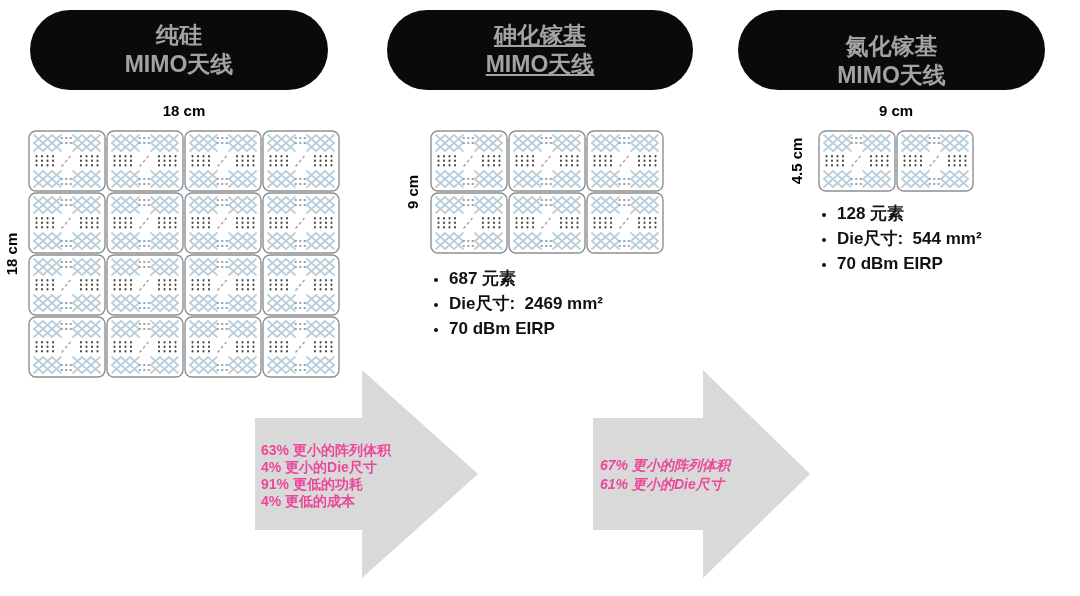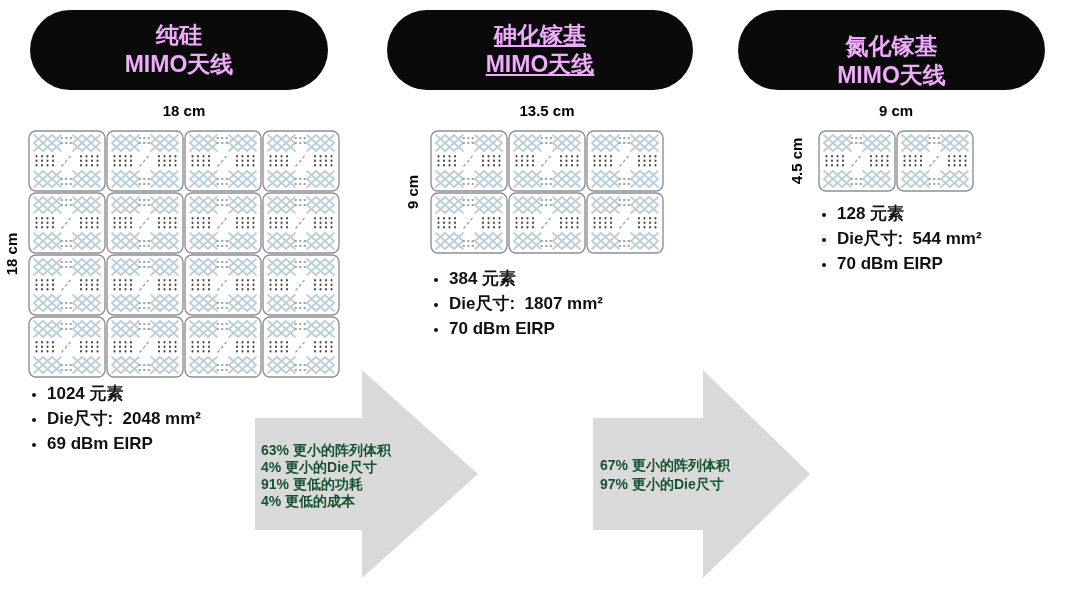--- a/index.html
+++ b/index.html
@@ -6,21 +6,21 @@
   .canvas {
     position:relative; width:1080px; height:596px; overflow:hidden;
     background:#ffffff;
     font-family:"Liberation Sans","DejaVu Sans",sans-serif;
     color:#111;
   }
 
   
   .pill {
     position:absolute; top:10px; height:80px; border-radius:42px;
-    background:#0a0a0a; color:#f0abfc; display:flex; flex-direction:column;
+    background:#0a0a0a; color:#a3a3a3; display:flex; flex-direction:column;
     align-items:center; justify-content:center; text-align:center;
   }
   .pill .t-line { font-size:23px; font-weight:bold; line-height:29px; white-space:pre; }
   .pill-si   { left:30px;  width:298px; }
   .pill-gaas { left:387px; width:306px;text-decoration:underline; }
   .pill-gan  { left:738px; width:307px;justify-content:flex-end; }
 
   
   .dim { position:absolute; font-size:15px; font-weight:600; color:#000;
          text-align:center; height:20px; line-height:20px; white-space:pre; }
@@ -46,23 +46,23 @@
   .specs li { font-size:17px; font-weight:600; line-height:25px; white-space:pre-wrap; }
   .specs li::marker { color:#111; font-size:14px; }
   .specs-si   { left:30px;  top:381px; width:320px; }
   .specs-gaas { left:432px; top:266px; width:300px; }
   .specs-gan  { left:820px; top:201px; width:250px; }
 
   
   .arrow-layer { position:absolute; left:0; top:0; }
   .arrow-text { position:absolute; }
   .arrow-text .a-line { font-size:14px; font-weight:600; line-height:17px;
-                        color:#14532d; white-space:pre; }
+                        color:#ec4899; white-space:pre; }
   .atext-1 { left:261px; top:442px; }
-  .atext-2 { left:600px; top:456px; line-height:19px; }
+  .atext-2 { left:600px; top:456px; line-height:19px;font-style:italic; }
   .atext-2 .a-line { line-height:19px; }
 
   .hidden-defs { position:absolute; width:0; height:0; overflow:hidden; }
 </style>
 </head>
 <body>
 
 <div class="canvas">
 
   <svg class="hidden-defs" aria-hidden="true">
@@ -91,21 +91,21 @@
 
   <div class="arrow-text atext-1">
     <div class="a-line">63% 更小的阵列体积</div>
     <div class="a-line">4% 更小的Die尺寸</div>
     <div class="a-line">91% 更低的功耗</div>
     <div class="a-line">4% 更低的成本</div>
   </div>
 
   <div class="arrow-text atext-2">
     <div class="a-line">67% 更小的阵列体积</div>
-    <div class="a-line">97% 更小的Die尺寸</div>
+    <div class="a-line">61% 更小的Die尺寸</div>
   </div>
 
   <div class="pill pill-si">
     <div class="t-line">纯硅</div>
     <div class="t-line">MIMO天线</div>
   </div>
   <div class="dim dimtop-si">18 cm</div>
   <div class="dim dim-rot dimside-si">18 cm</div>
   <div class="grid grid-si" style="grid-template-columns: repeat(4, 78px);">
       <svg viewBox="0 0 78 62" class="tile">
@@ -150,31 +150,25 @@
       <svg viewBox="0 0 78 62" class="tile">
         <use href="#tile-sym"></use>
       </svg>
       <svg viewBox="0 0 78 62" class="tile">
         <use href="#tile-sym"></use>
       </svg>
       <svg viewBox="0 0 78 62" class="tile">
         <use href="#tile-sym"></use>
       </svg>
     </div>
-  <ul class="specs specs-si">
-    <li>1024 元素</li>
-    <li>Die尺寸:  2048 mm²</li>
-    <li>69 dBm EIRP</li>
-  </ul>
 
   <div class="pill pill-gaas">
     <div class="t-line">砷化镓基</div>
     <div class="t-line">MIMO天线</div>
   </div>
-  <div class="dim dimtop-gaas">13.5 cm</div>
   <div class="dim dim-rot dimside-gaas">9 cm</div>
   <div class="grid grid-gaas" style="grid-template-columns: repeat(3, 78px);">
       <svg viewBox="0 0 78 62" class="tile">
         <use href="#tile-sym"></use>
       </svg>
       <svg viewBox="0 0 78 62" class="tile">
         <use href="#tile-sym"></use>
       </svg>
       <svg viewBox="0 0 78 62" class="tile">
         <use href="#tile-sym"></use>
@@ -183,22 +177,22 @@
         <use href="#tile-sym"></use>
       </svg>
       <svg viewBox="0 0 78 62" class="tile">
         <use href="#tile-sym"></use>
       </svg>
       <svg viewBox="0 0 78 62" class="tile">
         <use href="#tile-sym"></use>
       </svg>
     </div>
   <ul class="specs specs-gaas">
-    <li>384 元素</li>
-    <li>Die尺寸:  1807 mm²</li>
+    <li>687 元素</li>
+    <li>Die尺寸:  2469 mm²</li>
     <li>70 dBm EIRP</li>
   </ul>
 
   <div class="pill pill-gan">
     <div class="t-line">氮化镓基</div>
     <div class="t-line">MIMO天线</div>
   </div>
   <div class="dim dimtop-gan">9 cm</div>
   <div class="dim dim-rot dimside-gan">4.5 cm</div>
   <div class="grid grid-gan" style="grid-template-columns: repeat(2, 78px);">

